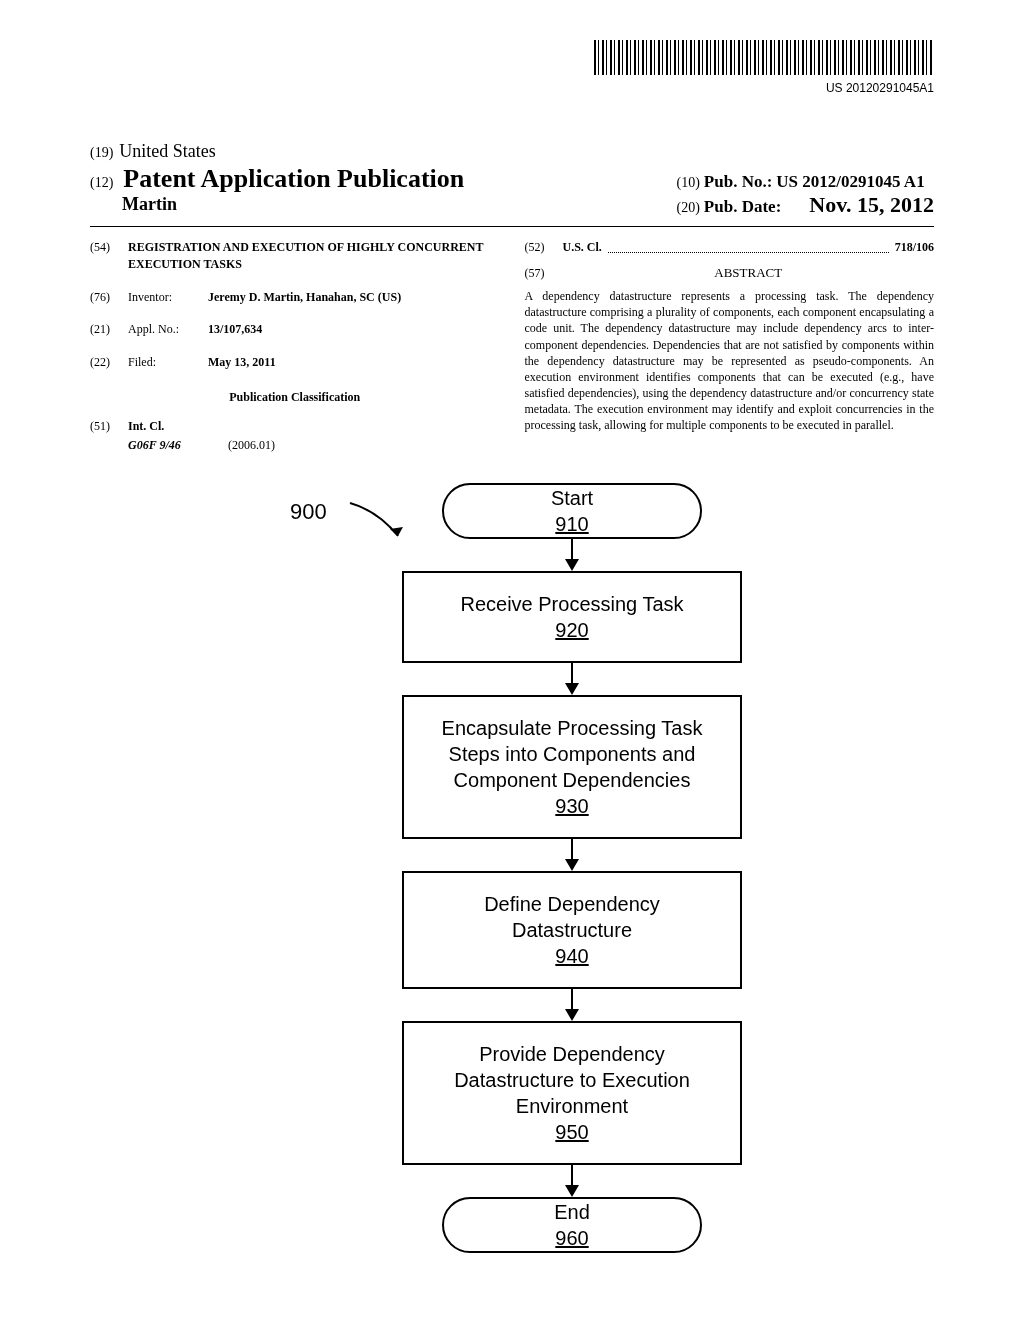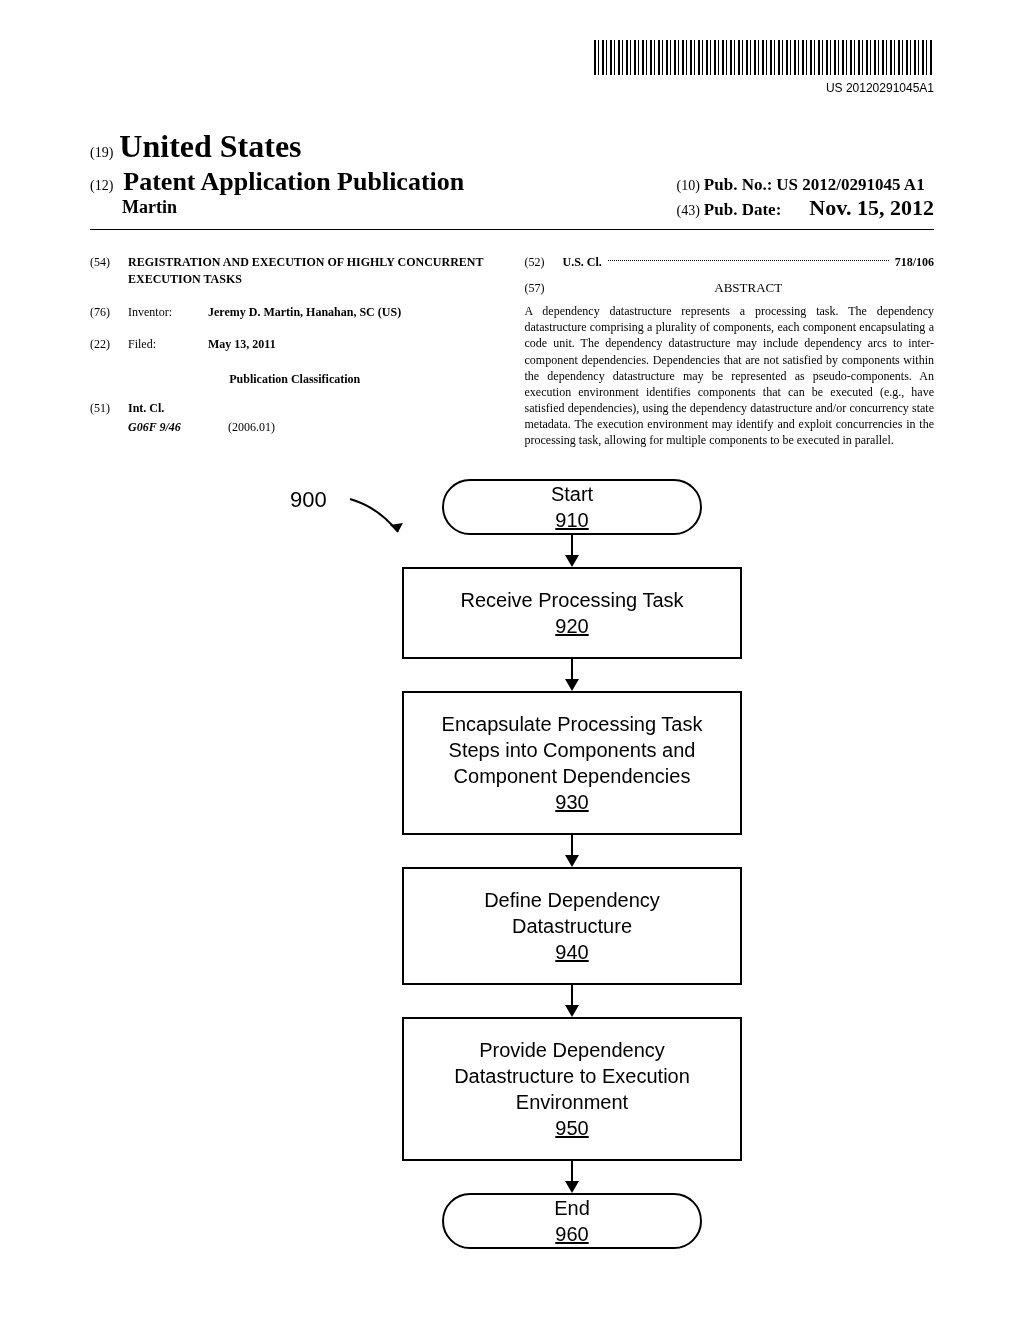--- a/index.html
+++ b/index.html
@@ -35,34 +35,34 @@
       display: flex;
       align-items: baseline;
       margin-bottom: 2px;
     }
     .header-row2 {
       display: flex;
       align-items: baseline;
       justify-content: space-between;
     }
     .code-19 { font-size: 14px; margin-right: 6px; margin-top: 40px; }
-    .us-title { font-size: 32px; font-weight: bold; }
+    .us-title { font-size: 18px; font-weight: normal; }
     .code-12 { font-size: 14px; margin-right: 6px; }
     .main-title { font-size: 26px; font-weight: bold; }
     .pub-col { text-align: left; }
     .code-10 { font-size: 14px; }
     .pub-no-label { font-size: 17px; font-weight: bold; text-align: right; }
     .pub-no-value { font-size: 17px; font-weight: bold; }
     .author-name { font-size: 18px; font-weight: bold; margin-left: 32px; }
     .code-43 { font-size: 14px; }
     .pub-date-label { font-size: 17px; font-weight: bold; }
     .pub-date-value { font-size: 22px; font-weight: bold; margin-left: 24px; }
     .body {
       display: flex;
-      margin-top: 24px;
+      margin-top: 12px;
       gap: 25px;
     }
     .col-left, .col-right {
       flex: 1;
       font-size: 12px;
       line-height: 1.4;
     }
     .field-row {
       display: flex;
       margin-bottom: 16px;
@@ -94,21 +94,21 @@
     .int-cl {
       margin-left: 38px;
     }
     .int-cl-row {
       display: flex;
     }
     .int-cl-code { font-style: italic; font-weight: bold; width: 100px; }
     .int-cl-year { }
     .us-cl-row {
       display: flex;
-      align-items: center;
+      align-items: flex-end;
     }
     .dotted {
       flex: 1;
       border-bottom: 1px dotted #000;
       margin: 0 6px 3px 6px;
     }
     .abstract-title {
       text-align: center;
       font-weight: normal;
       font-size: 13px;
@@ -123,21 +123,21 @@
       margin-top: 30px;
       position: relative;
       width: 100%;
       display: flex;
       flex-direction: column;
       align-items: center;
     }
     .flowchart-label {
       position: absolute;
       left: 200px;
-      top: 8px;
+      top: 16px;
       font-family: Arial, sans-serif;
       font-size: 22px;
     }
     .flowchart-nodes {
       margin-left: 120px;
       display: flex;
       flex-direction: column;
       align-items: center;
       font-family: Arial, sans-serif;
     }
@@ -205,40 +205,45 @@
       </div>
       <div class="author-name">Martin</div>
     </div>
     <div class="pub-col">
       <div>
         <span class="code-10">(10)</span>
         <span class="pub-no-label">Pub. No.:</span>
         <span class="pub-no-value">US 2012/0291045 A1</span>
       </div>
       <div>
-        <span class="code-43">(43)</span>
+        <span class="code-43">(20)</span>
         <span class="pub-date-label">Pub. Date:</span>
         <span class="pub-date-value">Nov. 15, 2012</span>
       </div>
     </div>
   </div>
 </div>
 
 <div class="body">
   <div class="col-left">
     <div class="field-row">
       <span class="field-code">(54)</span>
       <span class="invention-title">REGISTRATION AND EXECUTION OF HIGHLY CONCURRENT EXECUTION TASKS</span>
     </div>
     <div class="field-row">
       <span class="field-code">(76)</span>
       <span class="field-label">Inventor:</span>
       <span class="field-value">
         <span>Jeremy D. Martin</span><span class="non-bold">, Hanahan, SC (US)</span>
       </span>
+    </div>
+    <div class="field-row">
+      <span class="field-code">(21)</span>
+      <span class="field-label">Appl. No.:</span>
+      <span class="field-value">13/107,634</span>
     </div>
     <div class="field-row">
       <span class="field-code">(22)</span>
       <span class="field-label">Filed:</span>
       <span class="field-value">May 13, 2011</span>
     </div>
     <div class="pub-class">Publication Classification</div>
     <div class="field-row" style="margin-bottom:2px;">
       <span class="field-code">(51)</span>
       <span class="field-value">Int. Cl.</span>

